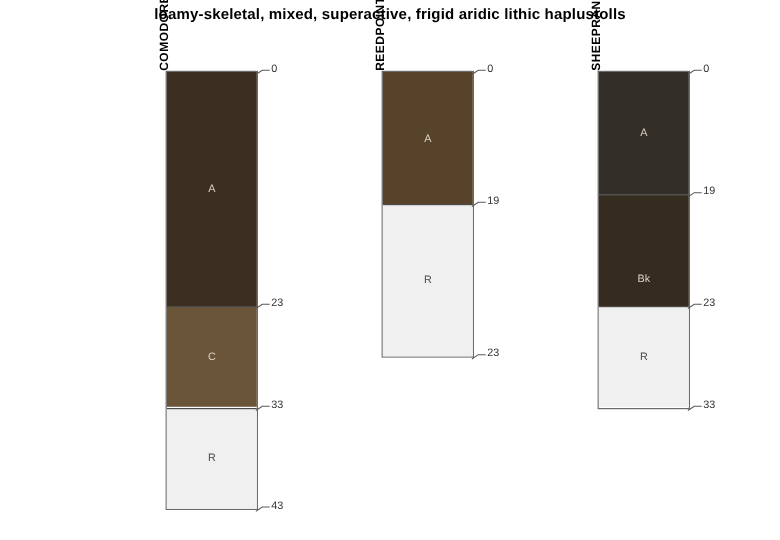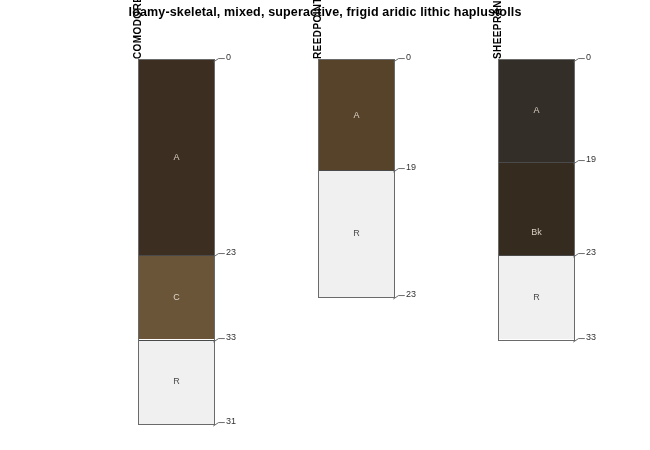--- a/index.html
+++ b/index.html
@@ -146,21 +146,21 @@
         <div class="tick" style="top: 279.51px;">
           <svg class="tick-leader" width="13" height="9" viewBox="0 0 13 9" style="top: -4px;">
             <path d="M0 8 L6 4 L13 4" stroke="#5a5a5a" stroke-width="1" fill="none"></path>
           </svg>
           <span class="tick-label">33</span>
         </div>
         <div class="tick" style="top: 364.21px;">
           <svg class="tick-leader" width="13" height="9" viewBox="0 0 13 9" style="top: -4px;">
             <path d="M0 8 L6 4 L13 4" stroke="#5a5a5a" stroke-width="1" fill="none"></path>
           </svg>
-          <span class="tick-label">31</span>
+          <span class="tick-label">43</span>
         </div>
       </div>
       <div class="profile" style="left: 318px; top: 59px;">
         <div class="profile-name" style="left: -6px; top: 0px;">REEDPOINT</div>
         <div class="column" style="height: 237.16px;">
           <div class="horizon" style="top: 0px; height: 110.11px; background: rgb(87, 67, 42);">
             <span class="horizon-label" style="color: rgb(222, 214, 202);">A</span>
           </div>
           <div class="horizon" style="top: 110.11px; height: 127.05px; background: rgb(240, 240, 240);">
             <span class="horizon-label" style="color: rgb(74, 74, 74);">R</span>

